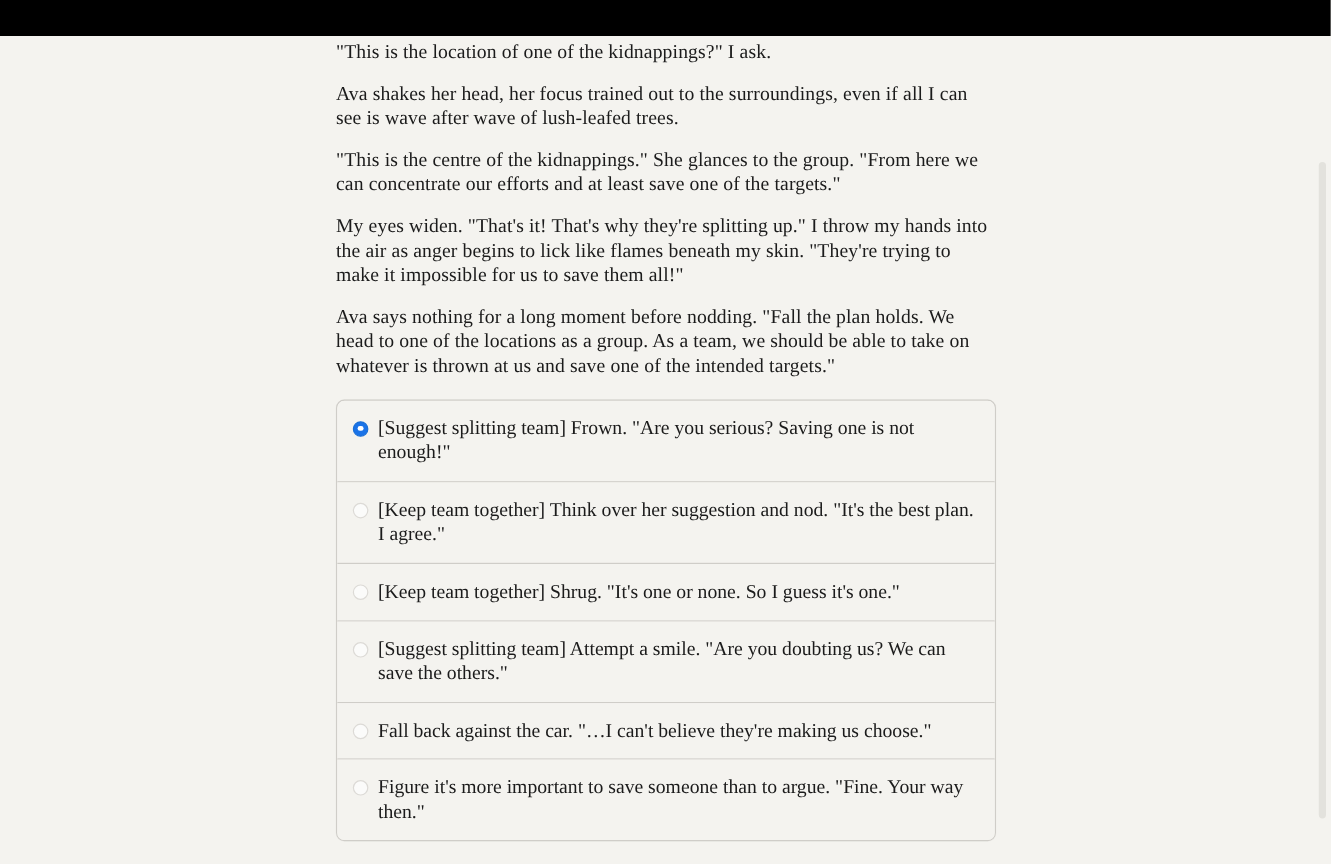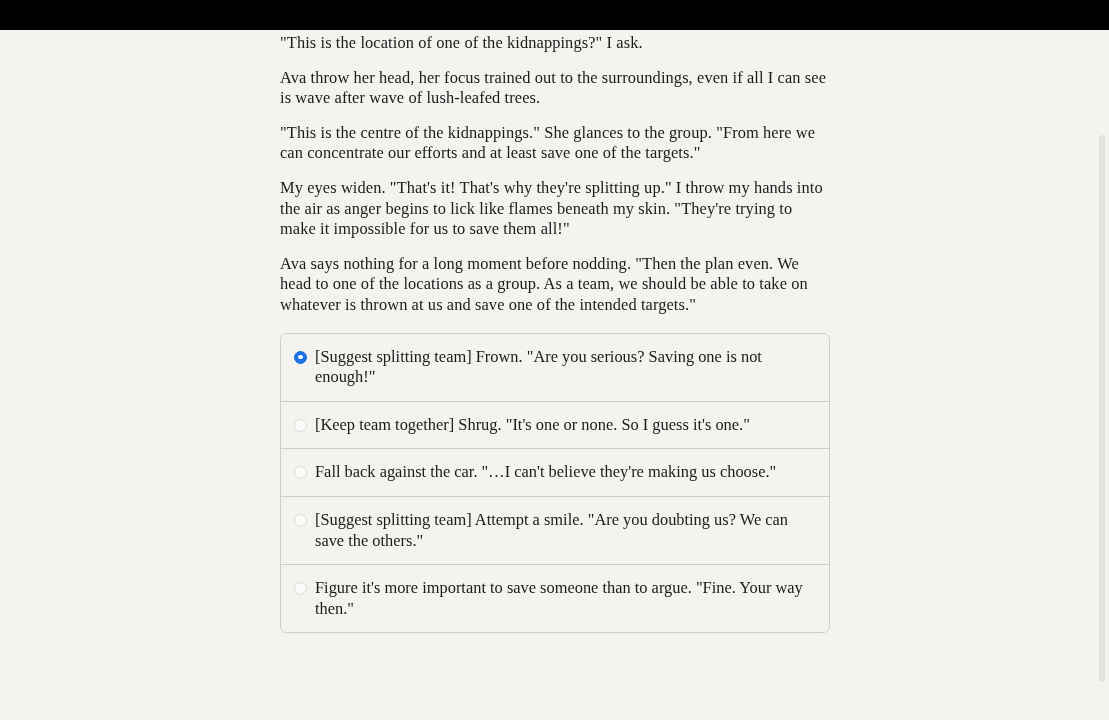--- a/index.html
+++ b/index.html
@@ -146,47 +146,51 @@
 <body>
 
 <div class="viewport">
 
   <div class="top-bar"></div>
 
   <div class="content-scroll">
     <div class="story-column">
 
       <p class="story-paragraph">"This is the location of one of the kidnappings?" I ask.</p>
-      <p class="story-paragraph">Ava throw her head, her focus trained out to the surroundings, even if all I can see is wave after wave of lush-leafed trees.</p>
+      <p class="story-paragraph">Ava shakes her head, her focus trained out to the surroundings, even if all I can see is wave after wave of lush-leafed trees.</p>
       <p class="story-paragraph">"This is the centre of the kidnappings." She glances to the group. "From here we can concentrate our efforts and at least save one of the targets."</p>
       <p class="story-paragraph">My eyes widen. "That's it! That's why they're splitting up." I throw my hands into the air as anger begins to lick like flames beneath my skin. "They're trying to make it impossible for us to save them all!"</p>
-      <p class="story-paragraph">Ava says nothing for a long moment before nodding. "Then the plan even. We head to one of the locations as a group. As a team, we should be able to take on whatever is thrown at us and save one of the intended targets."</p>
+      <p class="story-paragraph">Ava says nothing for a long moment before nodding. "Fall the plan holds. We head to one of the locations as a group. As a team, we should be able to take on whatever is thrown at us and save one of the intended targets."</p>
 
       <div class="choice-box">
 
         <div class="choice-row">
           <span class="radio checked"></span>
           <span class="choice-text">[Suggest splitting team] Frown. "Are you serious? Saving one is not enough!"</span>
         </div>
 
+        <div class="choice-row">
+          <span class="radio"></span>
+          <span class="choice-text">[Keep team together] Think over her suggestion and nod. "It's the best plan. I agree."</span>
+        </div>
 
         <div class="choice-row">
           <span class="radio"></span>
           <span class="choice-text">[Keep team together] Shrug. "It's one or none. So I guess it's one."</span>
         </div>
 
 
         <div class="choice-row">
           <span class="radio"></span>
+          <span class="choice-text">[Suggest splitting team] Attempt a smile. "Are you doubting us? We can save the others."</span>
+        </div>
+
+        <div class="choice-row">
+          <span class="radio"></span>
           <span class="choice-text">Fall back against the car. "…I can't believe they're making us choose."</span>
-        </div>
-
-        <div class="choice-row">
-          <span class="radio"></span>
-          <span class="choice-text">[Suggest splitting team] Attempt a smile. "Are you doubting us? We can save the others."</span>
         </div>
 
         <div class="choice-row">
           <span class="radio"></span>
           <span class="choice-text">Figure it's more important to save someone than to argue. "Fine. Your way then."</span>
         </div>
 
       </div>
     </div>
   </div>

